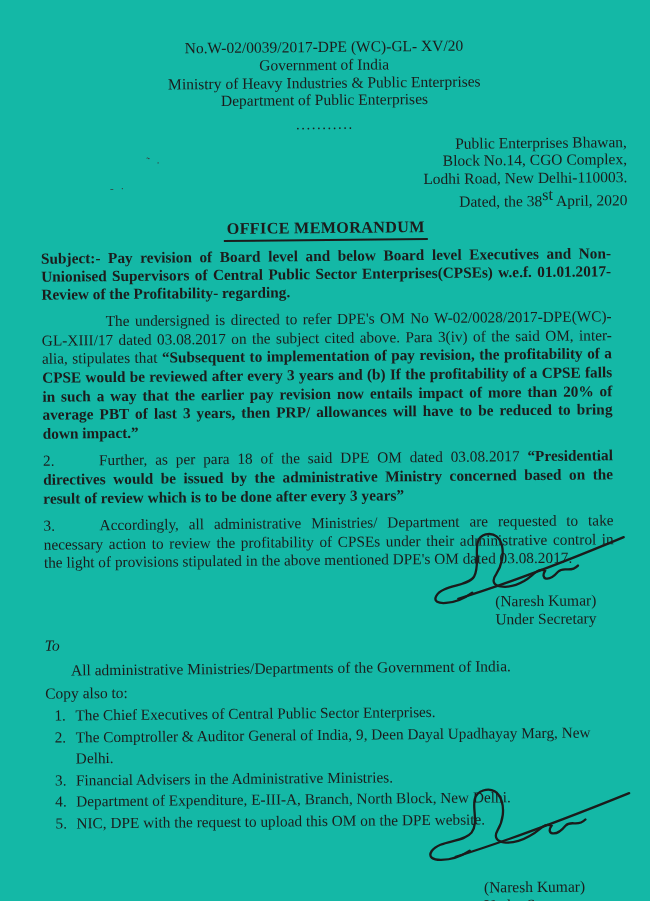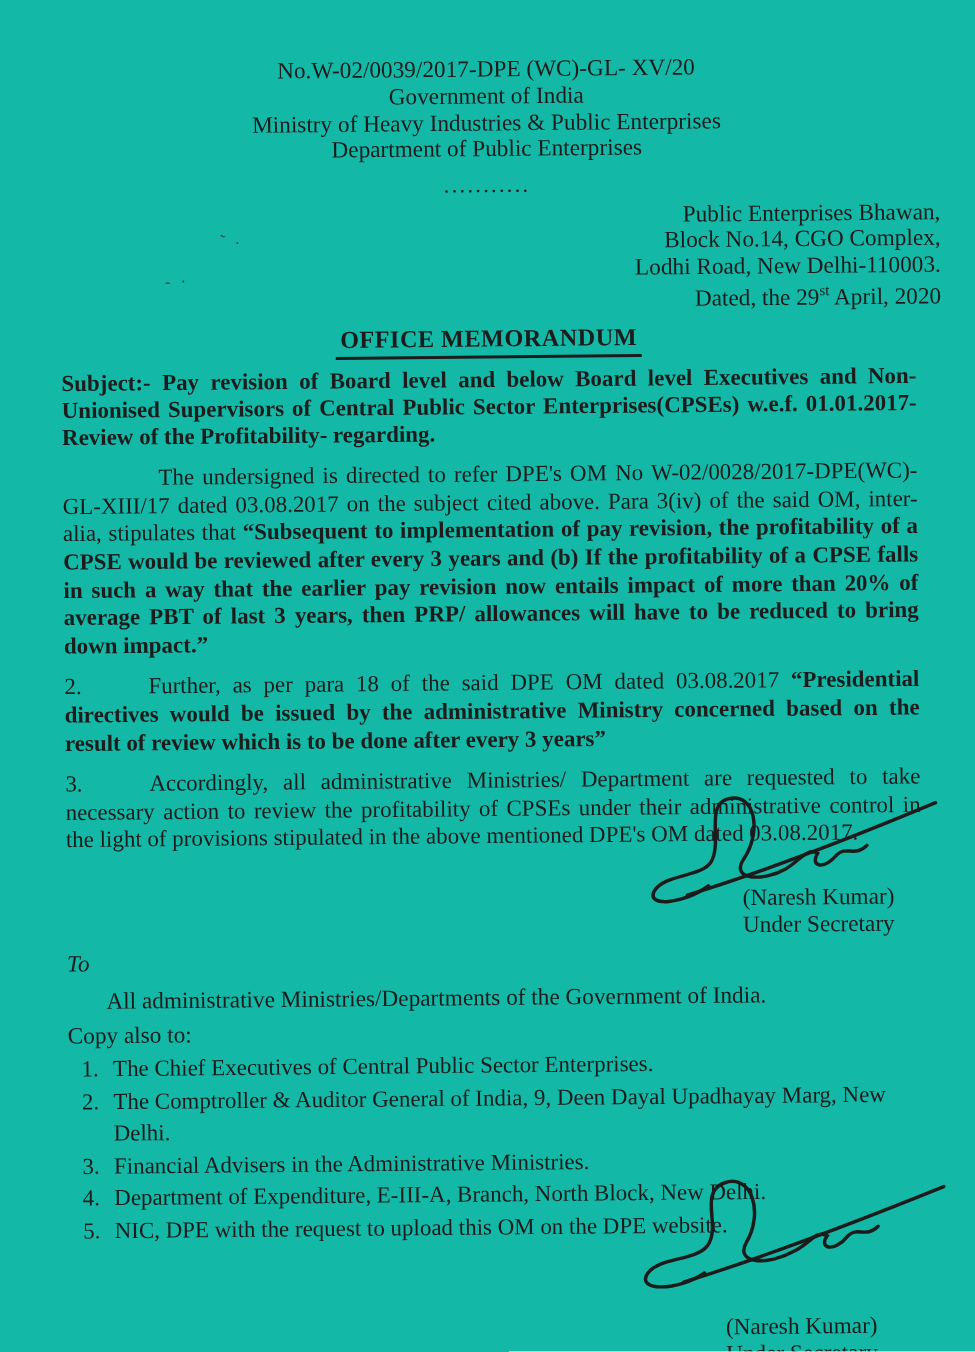--- a/index.html
+++ b/index.html
@@ -15,21 +15,21 @@
     position:absolute;inset:0;
     padding:38px 38px 0 42px;
     box-sizing:border-box;
     transform:rotate(-0.55deg);
     transform-origin:50% 40%;
   }
   .ref{text-align:center;font-size:15.5px;line-height:18px;}
   .org{text-align:center;font-size:15.5px;line-height:17.5px;}
   .dots{text-align:center;font-size:15px;letter-spacing:1.5px;line-height:8px;margin-top:11px;}
   .address{text-align:right;font-size:15.5px;line-height:17.5px;margin-top:8px;margin-right:-17px;}
-  .address sup{font-size:10px;}
+  .address sup{font-size:16px;}
   .title-row{text-align:center;margin-top:7px;}
   .om-title{
     display:inline-block;font-weight:bold;font-size:16.2px;letter-spacing:.3px;
     border-bottom:2px solid #1c1c1c;padding:0 3px 1px 3px;
   }
   .subject{font-weight:bold;font-size:15.3px;line-height:18.2px;text-align:justify;margin-top:6px;}
   .para{font-size:15.3px;line-height:18.6px;text-align:justify;margin-top:9px;}
   .p1{text-indent:64px;}
   .pnum{display:inline-block;width:56px;}
   .bq{font-weight:bold;}
@@ -60,21 +60,21 @@
     <div class="ref">No.W-02/0039/2017-DPE (WC)-GL- XV/20</div>
     <div class="org">Government of India</div>
     <div class="org">Ministry of Heavy Industries &amp; Public Enterprises</div>
     <div class="org">Department of Public Enterprises</div>
     <div class="dots">...........</div>
 
     <div class="address">
       <div>Public Enterprises Bhawan,</div>
       <div>Block No.14, CGO Complex,</div>
       <div>Lodhi Road, New Delhi-110003.</div>
-      <div><span>Dated, the 29</span><sup>st</sup><span> April, 2020</span></div>
+      <div><span>Dated, the 38</span><sup>st</sup><span> April, 2020</span></div>
     </div>
 
     <div class="title-row">
       <span class="om-title">OFFICE MEMORANDUM</span>
     </div>
 
     <div class="subject">Subject:- Pay revision of Board level and below Board level Executives and Non-Unionised Supervisors of Central Public Sector Enterprises(CPSEs) w.e.f. 01.01.2017- Review of the Profitability- regarding.</div>
 
     <div class="para p1"><span>The undersigned is directed to refer DPE's OM No W-02/0028/2017-DPE(WC)- GL-XIII/17 dated 03.08.2017 on the subject cited above. Para 3(iv) of the said OM, inter-alia, stipulates that </span><span class="bq">“Subsequent to implementation of pay revision, the profitability of a CPSE would be reviewed after every 3 years and (b) If the profitability of a CPSE falls in such a way that the earlier pay revision now entails impact of more than 20% of average PBT of last 3 years, then PRP/ allowances will have to be reduced to bring down impact.”</span></div>
 

